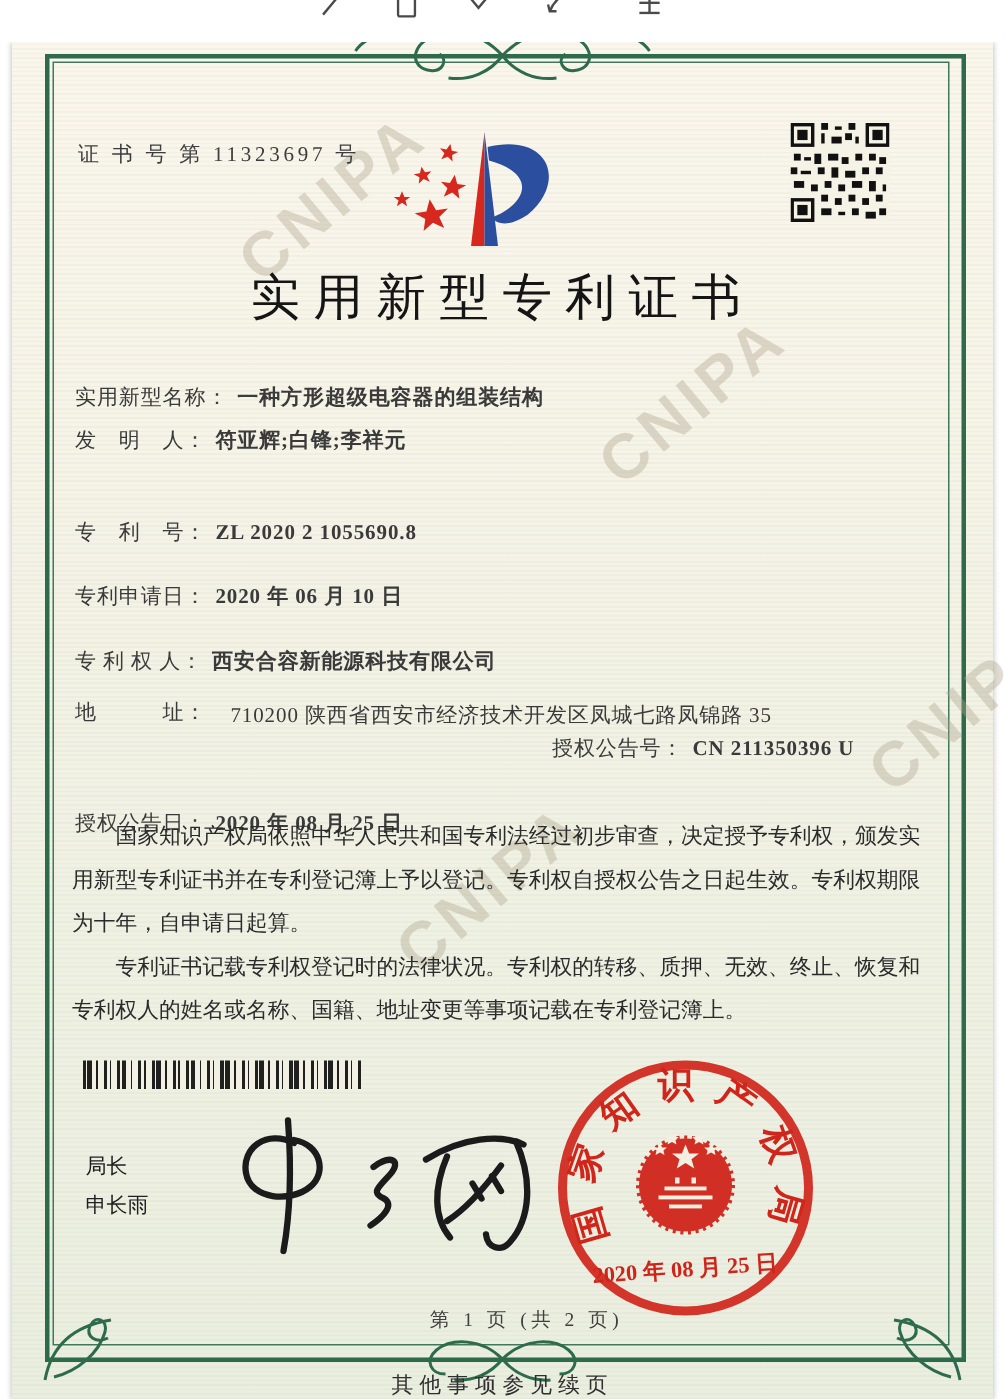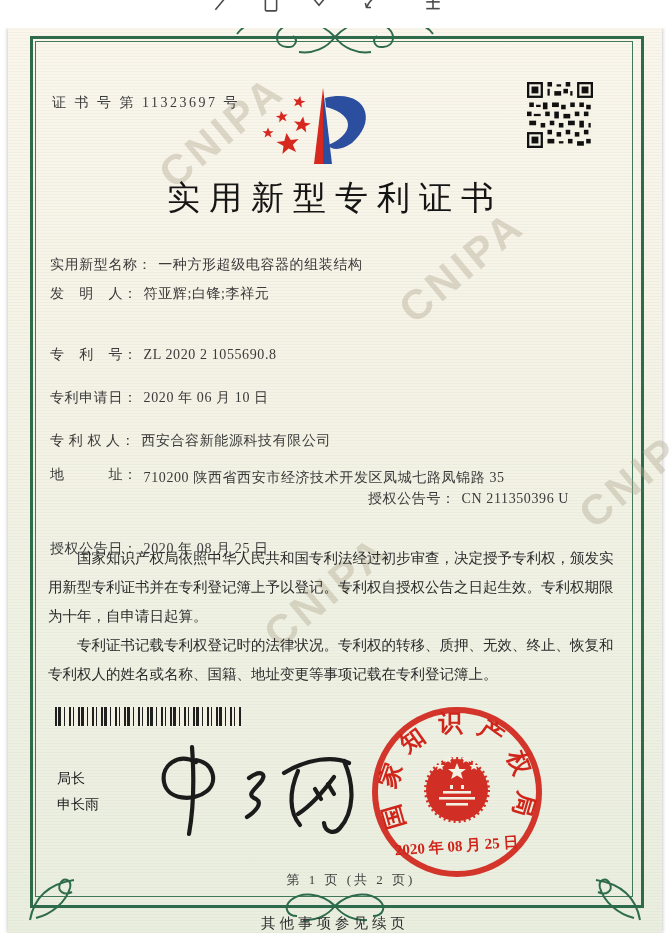--- a/index.html
+++ b/index.html
@@ -17,22 +17,22 @@
         background:repeating-linear-gradient(0deg,rgba(150,165,150,.07) 0 1px,transparent 1px 3px);}
   .frame-outer{position:absolute;left:22px;top:8px;width:608px;height:866px;border:3px solid #2e6b4d;}
   .frame-inner{position:absolute;left:27px;top:13px;width:596px;height:854px;border:1px solid #41785c;}
   .orn{position:absolute;color:#2e6b4d;}
   .wm{position:absolute;font-size:42px;font-weight:bold;letter-spacing:4px;
       color:rgba(173,163,140,.38);transform:rotate(-40deg);font-family:"Liberation Sans",sans-serif;}
   .certno{position:absolute;left:44px;top:66px;font-size:14px;letter-spacing:2.5px;color:#3c3c3c;}
   .title{position:absolute;left:0;top:148px;width:654px;text-align:center;font-size:33px;
          font-weight:normal;letter-spacing:9px;color:#151515;}
   .row{position:absolute;left:42px;font-size:14px;color:#3a3a3a;letter-spacing:.6px;white-space:nowrap;}
-  .row .val{margin-left:6px;}
-  .addrblock{display:inline-block;vertical-align:top;white-space:normal;margin-left:6px;text-align:right;}
+  .row .val{margin-left:6px;font-weight:bold;}
+  .addrblock{display:inline-block;vertical-align:top;white-space:normal;margin-left:16px;text-align:right;}
   .addrblock span{display:block;line-height:23px;}
   .paras{position:absolute;left:40px;top:516px;width:576px;font-size:14.5px;line-height:29px;
          color:#2b2b2b;}
   .paras p{margin:0;text-indent:2em;}
   .barcode{position:absolute;left:47px;top:679px;width:186px;height:19px;
         background:repeating-linear-gradient(90deg,#20201e 0 2px,#f2efe3 2px 3px,#20201e 3px 6px,#f2efe3 6px 9px,#20201e 9px 10px,#f2efe3 10px 14px,#20201e 14px 16px,#f2efe3 16px 18px,#20201e 18px 19px,#f2efe3 19px 23px);}
   .signer{position:absolute;left:49px;top:738px;font-size:14px;color:#202020;line-height:26px;}
   .sig{position:absolute;left:140px;top:716px;}
   .sealbox{position:absolute;left:358px;top:675px;}
   .footerpage{position:absolute;left:16px;top:843px;width:654px;text-align:center;font-size:13px;

